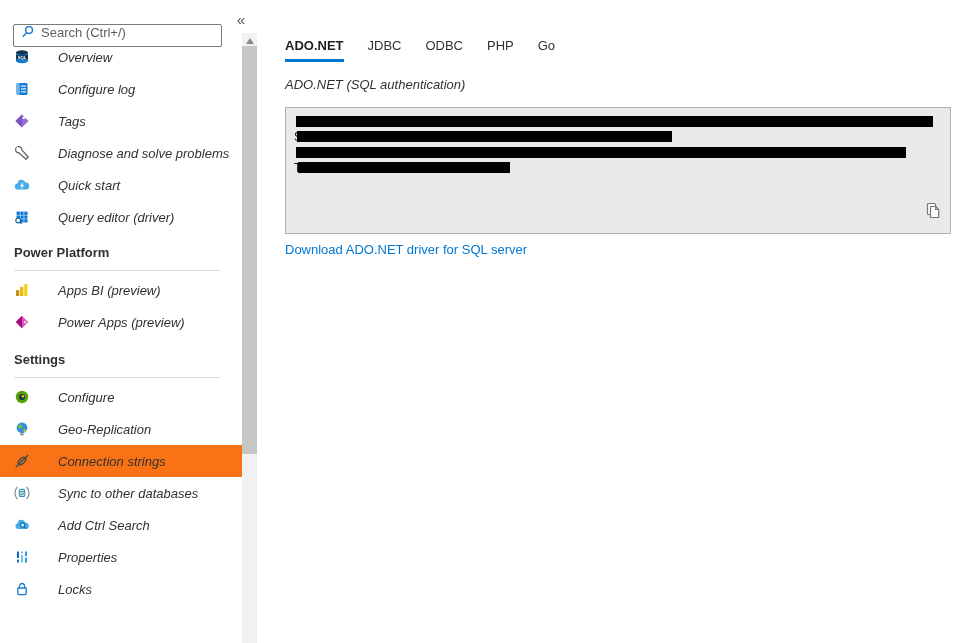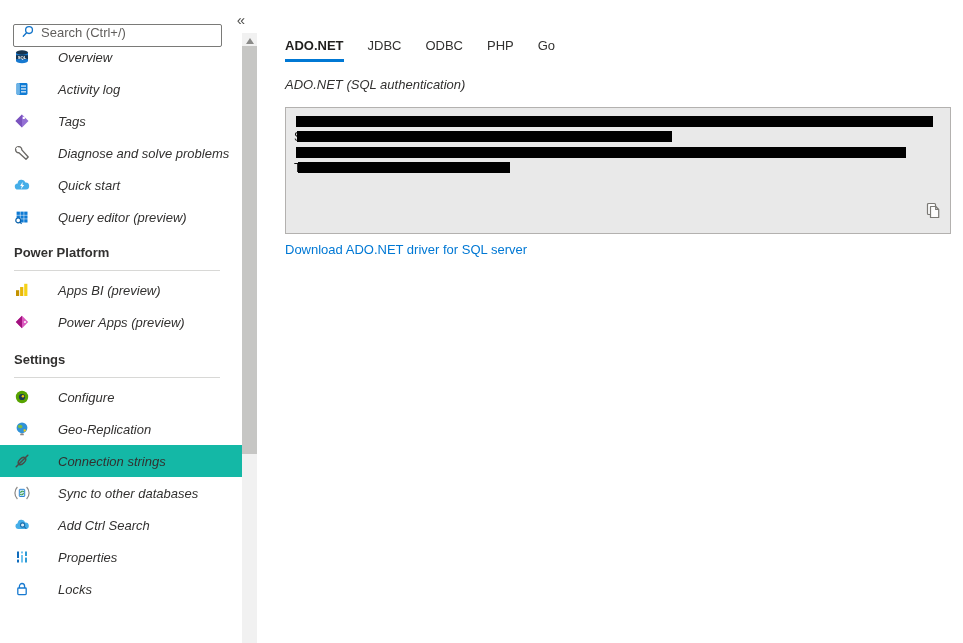--- a/index.html
+++ b/index.html
@@ -13,21 +13,21 @@
     border:1px solid #7a7a78; border-radius:2px; background:#fff; display:flex; align-items:flex-start; }
   .searchbox svg { margin-left:7px; flex:0 0 auto; }
   .searchbox input { border:none; outline:none; background:transparent; width:170px; margin-left:6px;
     font:13px "Liberation Sans","DejaVu Sans",sans-serif; color:#323130; }
   .searchbox input::placeholder { color:#605e5c; opacity:1; }
   .collapse-btn { position:absolute; left:231px; top:10px; width:20px; height:20px; border:none; background:none;
     font-size:15px; color:#50504e; cursor:pointer; line-height:20px; text-align:center; }
 
   #menu { position:absolute; top:41px; left:0; width:242px; }
   .menu-item { display:flex; align-items:center; height:32px; cursor:pointer; }
-  .menu-item.selected { background:#14b8a6; }
+  .menu-item.selected { background:#f97316; }
   .menu-item .ic { width:16px; height:16px; margin-left:14px; flex:0 0 auto; }
   .menu-item .lbl { margin-left:28px; color:#323130; white-space:nowrap;font-style:italic; }
   .group-header { font-weight:bold; color:#323130; margin:12px 17px 0 14px; height:17px; }
   .group-header.settings { margin-top:14px; }
   .divider { height:1px; background:#d8d8d6; margin:8px 22px 3px 14px; }
 
   
   #menu-scrollbar { position:absolute; left:242px; top:33px; width:15px; height:610px; background:#f1f1f1; }
   #menu-scrollbar .up-arrow { position:absolute; top:5px; left:3.5px; width:0; height:0;
     border-left:4px solid transparent; border-right:4px solid transparent; border-bottom:6px solid #8a8a88; }
@@ -79,21 +79,21 @@
       </div>
 
       <div class="menu-item">
         <svg class="ic" viewBox="0 0 16 16">
           <rect x="2.5" y="2" width="11" height="12" rx="1.4" fill="#0f7bd4"></rect>
           <rect x="2.5" y="2" width="3.4" height="12" rx="1.4" fill="#6cb3e6"></rect>
           <rect x="7" y="4.5" width="5" height="1.1" fill="#fff"></rect>
           <rect x="7" y="7.4" width="5" height="1.1" fill="#fff"></rect>
           <rect x="7" y="10.3" width="5" height="1.1" fill="#fff"></rect>
         </svg>
-        <span class="lbl">Activity log</span>
+        <span class="lbl">Configure log</span>
       </div>
 
       <div class="menu-item">
         <svg class="ic" viewBox="0 0 16 16">
           <polygon points="8,1.5 14.5,8 8,14.5 1.5,8" fill="#9470d4"></polygon>
           <polygon points="8,1.5 1.5,8 8,14.5" fill="#7a53be"></polygon>
           <circle cx="9.8" cy="4.9" r="1.2" fill="#fff"></circle>
         </svg>
         <span class="lbl">Tags</span>
       </div>
@@ -122,21 +122,21 @@
               <rect x="10.2" y="2.6" width="3.3" height="3.3"></rect>
             <rect x="2.6" y="6.4" width="3.3" height="3.3"></rect>
               <rect x="6.4" y="6.4" width="3.3" height="3.3"></rect>
               <rect x="10.2" y="6.4" width="3.3" height="3.3"></rect>
             <rect x="6.4" y="10.2" width="3.3" height="3.3"></rect>
               <rect x="10.2" y="10.2" width="3.3" height="3.3"></rect>
           </g>
           <circle cx="4.2" cy="11.4" r="2.4" fill="#fff" stroke="#0a62ab" stroke-width="1.2"></circle>
           <line x1="6" y1="13.2" x2="7.6" y2="14.8" stroke="#0a62ab" stroke-width="1.2"></line>
         </svg>
-        <span class="lbl">Query editor (preview)</span>
+        <span class="lbl">Query editor (driver)</span>
       </div>
 
       <div class="group-header">Power Platform</div>
       <div class="divider"></div>
 
       <div class="menu-item" style="margin-top:3px">
         <svg class="ic" viewBox="0 0 16 16">
           <rect x="2" y="8.2" width="3.2" height="5.8" fill="#c39200"></rect>
           <rect x="6.1" y="5" width="3.2" height="9" fill="#e8b708"></rect>
           <rect x="10.2" y="1.8" width="3.2" height="12.2" fill="#f5d216"></rect>

